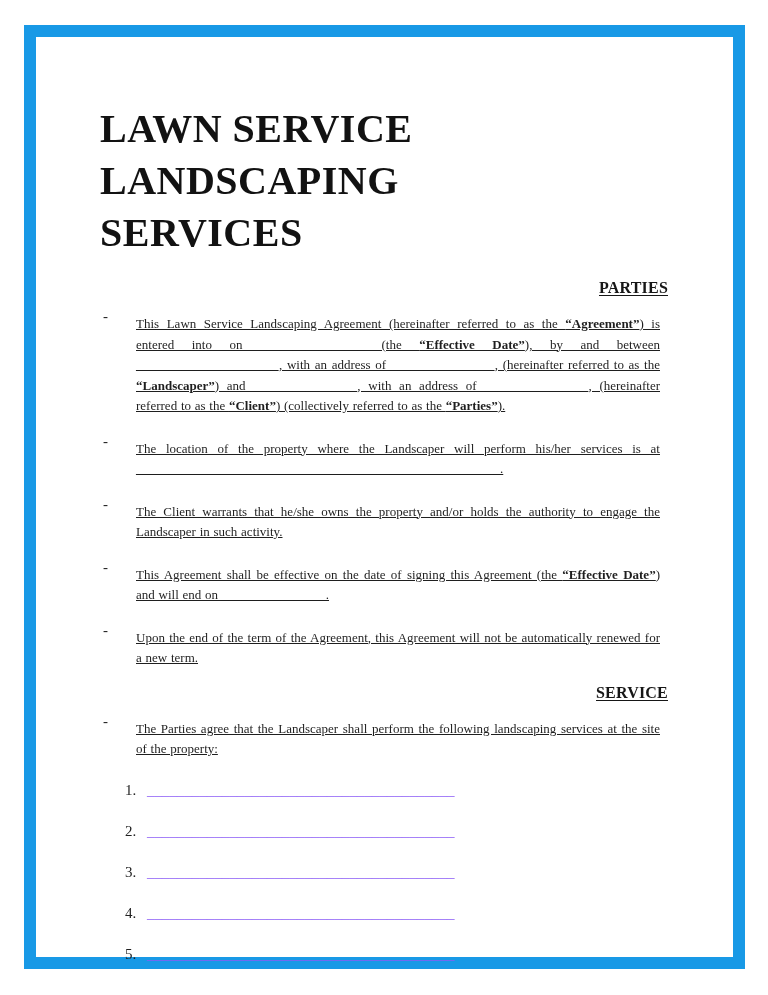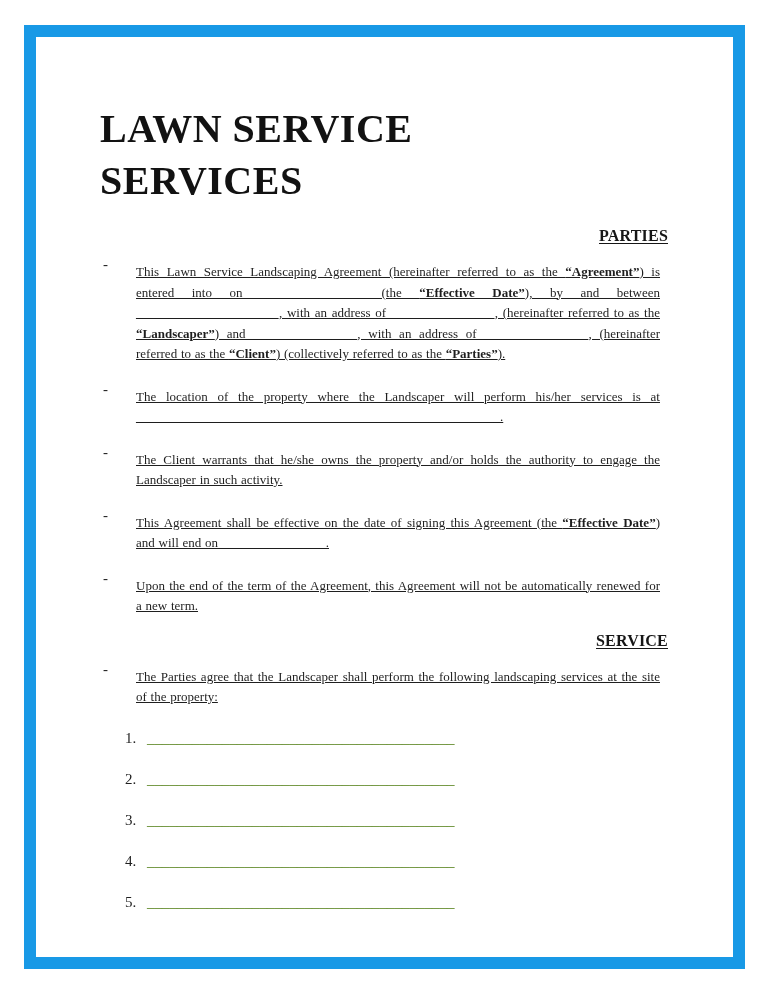--- a/index.html
+++ b/index.html
@@ -64,31 +64,32 @@
   }
   .para .b { font-weight: bold; }
   .svc-list { margin-top: 12px; padding-left: 25px; }
   .svc-item {
     display: flex;
     font-size: 15px;
     line-height: 21px;
     margin-bottom: 20px;
   }
   .svc-num { flex: none; width: 22px; }
-  .blank-line { color: #4d7c0f; white-space: nowrap; }
+  .blank-line { color: #8b5cf6; white-space: nowrap; }
 </style>
 </head>
 <body>
 
 <div class="border-frame"></div>
 
 <div class="content">
 
   <div class="doc-title">
     <div>LAWN SERVICE</div>
+    <div>LANDSCAPING</div>
     <div>SERVICES</div>
   </div>
 
   <section>
     <h2 class="sec-heading">PARTIES</h2>
     <div class="bullet">
       <span class="dash">-</span>
       <p class="para"><span>This Lawn Service Landscaping Agreement (hereinafter referred to as the </span><span class="b">“Agreement”</span><span>) is entered into on ________________ (the </span><span class="b">“Effective Date”</span><span>), by and between ______________________, with an address of ________________, (hereinafter referred to as the </span><span class="b">“Landscaper”</span><span>) and ________________, with an address of ________________, (hereinafter referred to as the </span><span class="b">“Client”</span><span>) (collectively referred to as the </span><span class="b">“Parties”</span><span>).</span></p>
     </div>
   </section>

